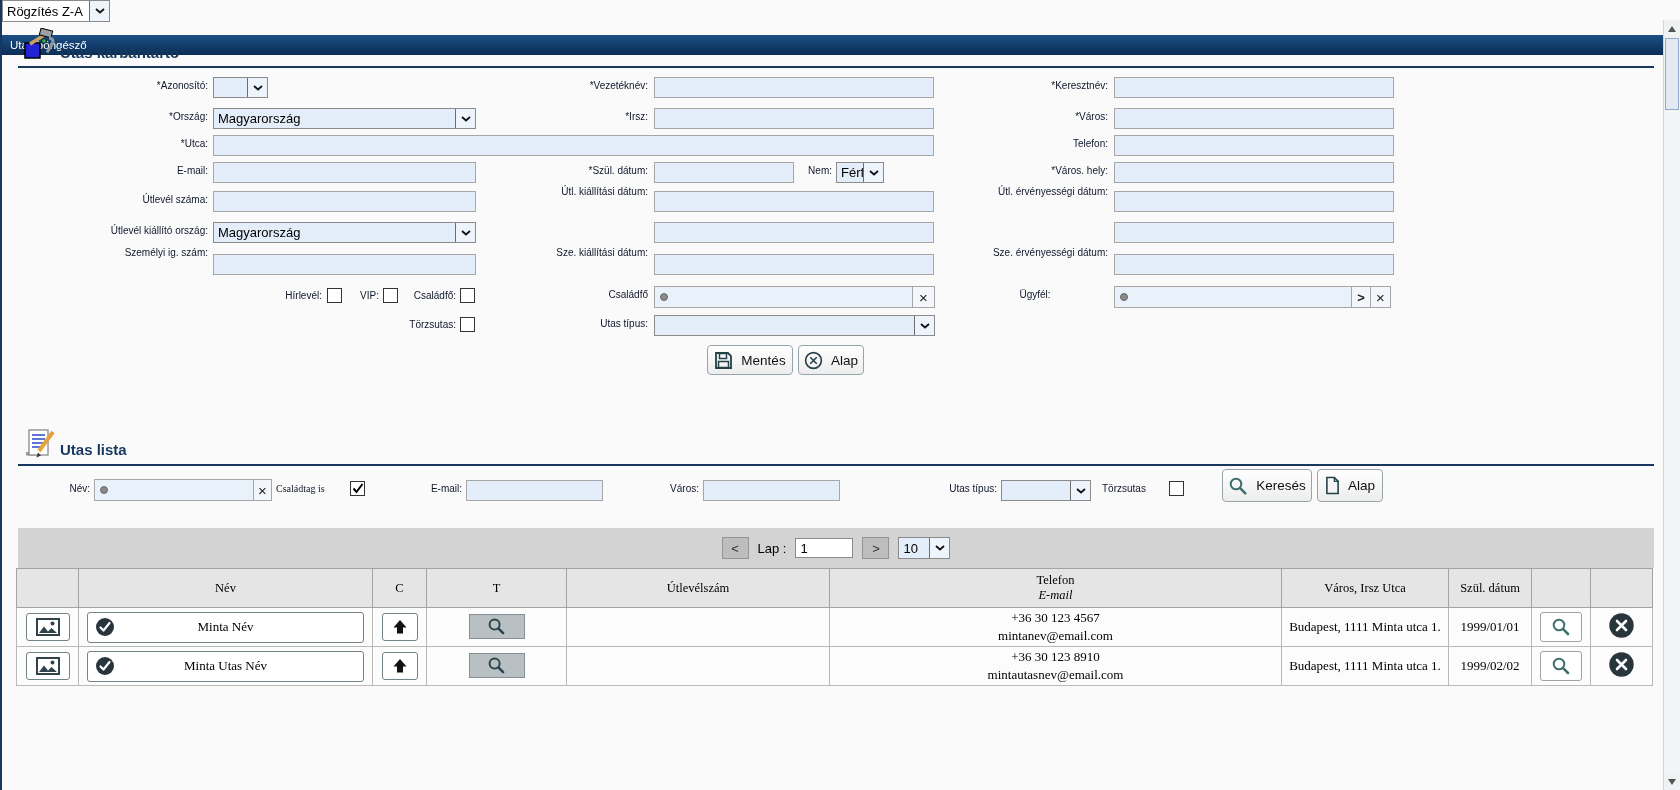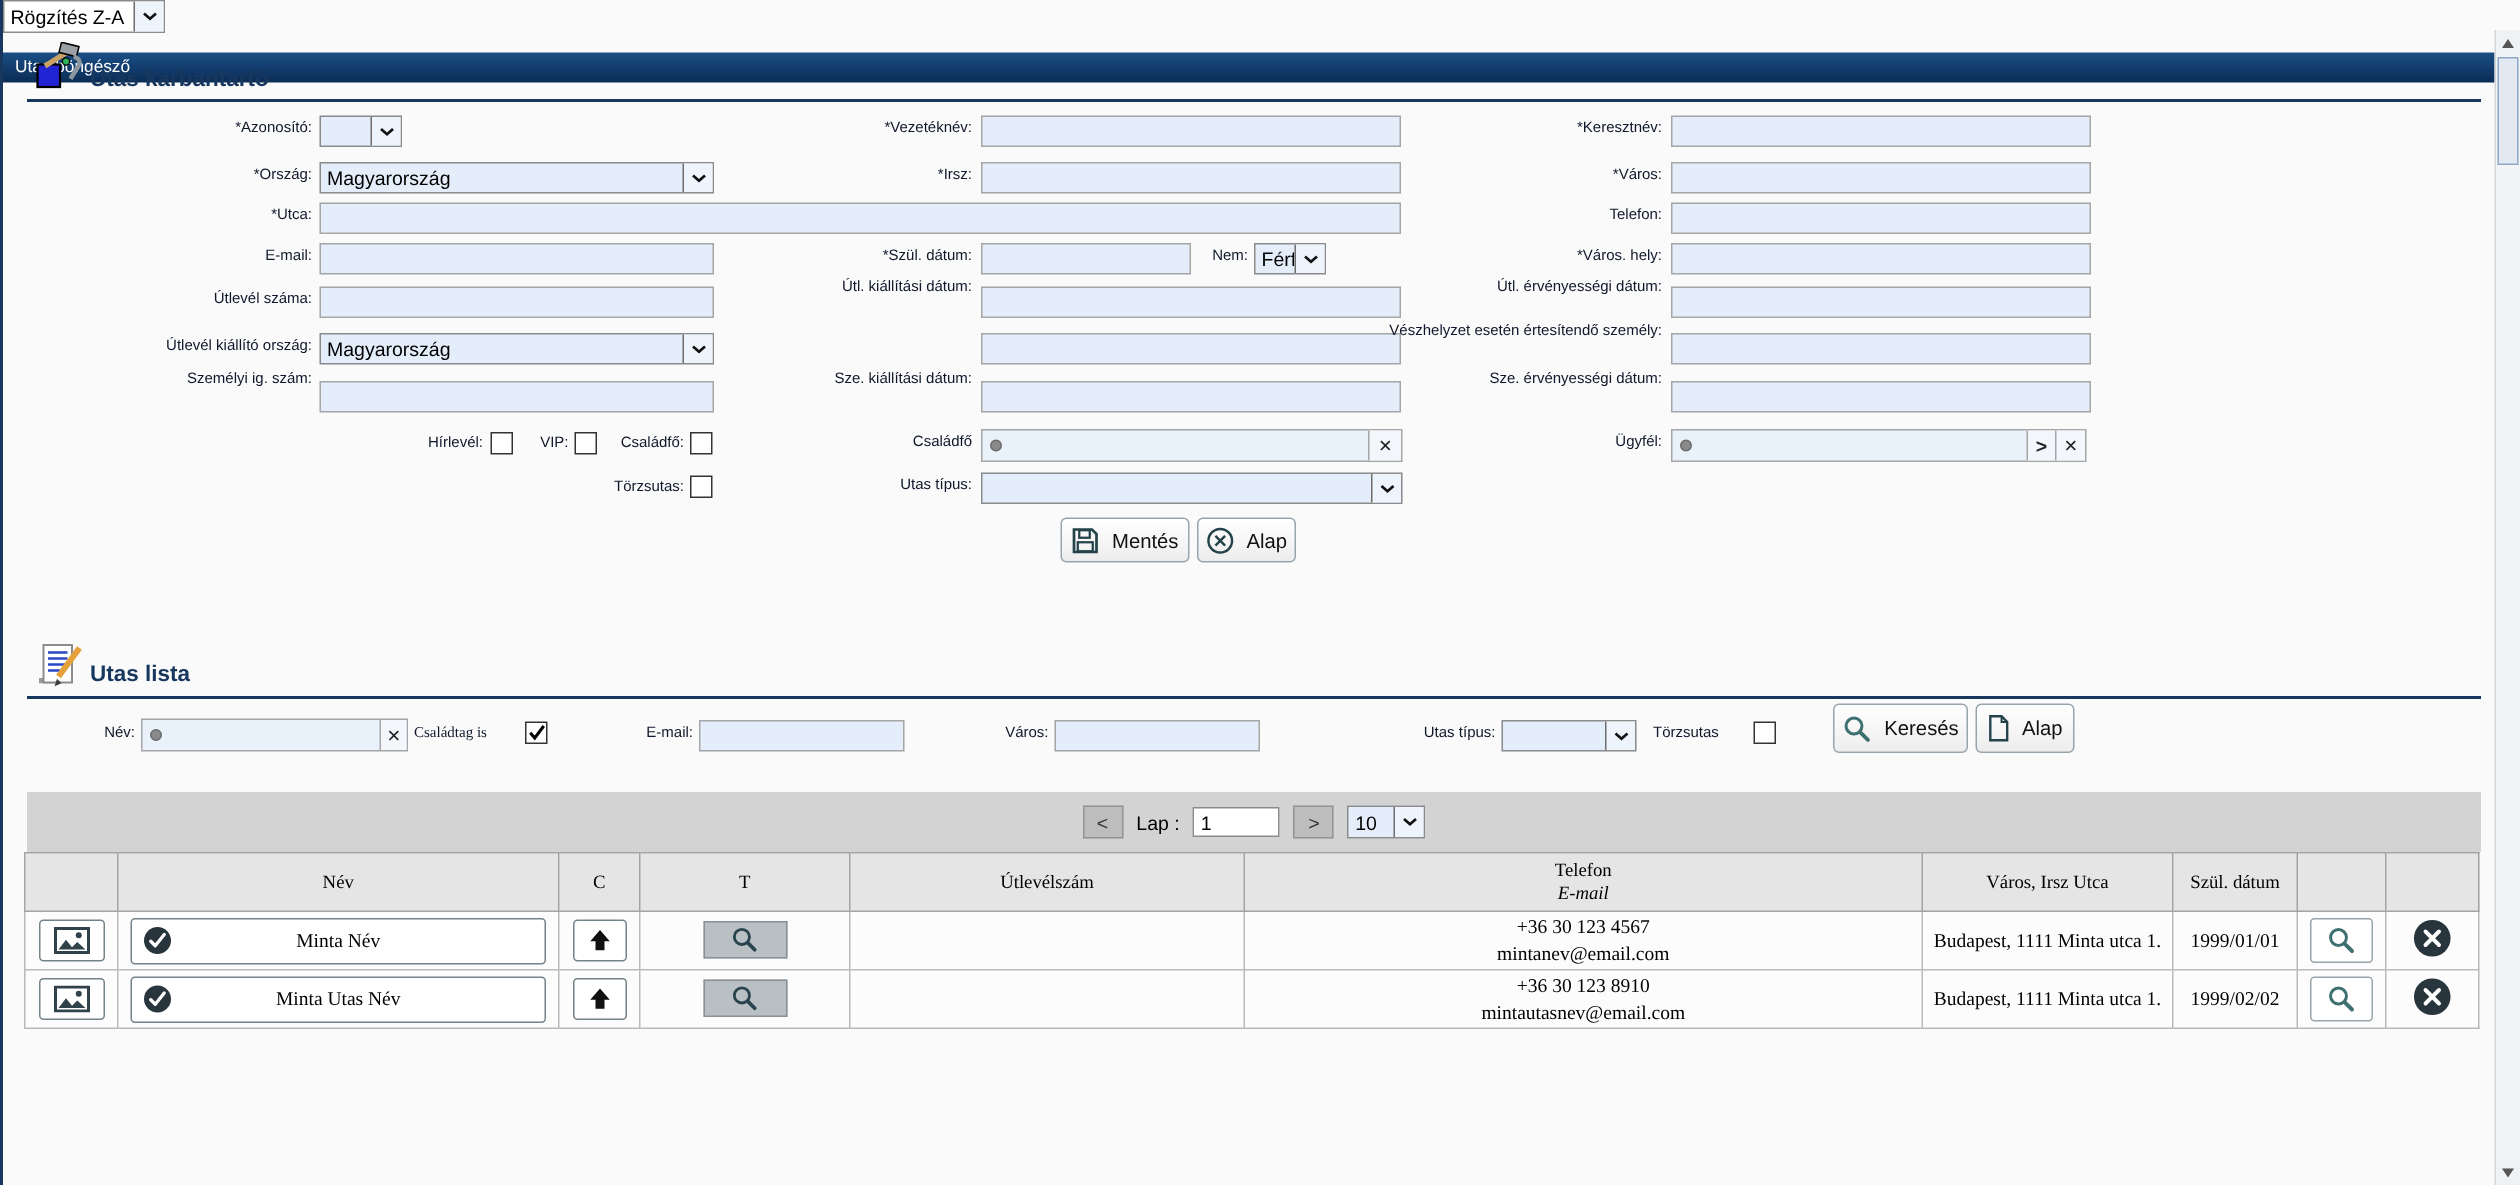--- a/index.html
+++ b/index.html
@@ -146,21 +146,20 @@
   <div class="lbl" style="left:20px;top:225px;width:186px;">Útlevél kiállító ország:</div>
   <div class="sel" style="left:211px;top:222px;width:263px;">
     <span class="val">Magyarország</span>
     <span class="cbtn">
         <svg width="10" height="6" viewBox="0 0 10 6">
           <path d="M1 1l4 3.5L9 1" fill="none" stroke="#111" stroke-width="1.8"></path>
         </svg>
       </span>
   </div>
   <input class="inp" style="left: 652px; top: 222px; width: 280px;">
-  <div class="lbl" style="left:908px;top:215px;width:198px;">Vészhelyzet esetén értesítendő személy:</div>
   <input class="inp" style="left: 1112px; top: 222px; width: 280px;">
 
   <div class="lbl" style="left:118px;top:247px;width:88px;">Személyi ig. szám:</div>
   <input class="inp" style="left: 211px; top: 254px; width: 263px;">
   <div class="lbl" style="left:546px;top:247px;width:100px;">Sze. kiállítási dátum:</div>
   <input class="inp" style="left: 652px; top: 254px; width: 280px;">
   <div class="lbl" style="left:976px;top:247px;width:130px;">Sze. érvényességi dátum:</div>
   <input class="inp" style="left: 1112px; top: 254px; width: 280px;">
 
   <div class="lbl" style="left:255px;top:290px;width:65px;">Hírlevél:</div>
@@ -172,21 +171,21 @@
 
   <div class="lbl" style="left:500px;top:289px;width:146px;text-align:right;">Családfő</div>
   <div class="lookup" style="left:652px;top:286px;width:281px;">
     <span class="dotc">
         <span class="bullet"></span>
       </span>
     <input style="">
     <span class="sq" style="width:22px;">×</span>
   </div>
 
-  <div class="lbl" style="left:960px;top:289px;width:146px;">Ügyfél:</div>
+  <div class="lbl" style="left:960px;top:289px;width:146px;text-align:center;">Ügyfél:</div>
   <div class="lookup" style="left:1112px;top:286px;width:277px;">
     <span class="dotc">
         <span class="bullet"></span>
       </span>
     <input style="">
     <span class="sq" style="width:19px;font-size:13px;font-weight:bold;">&gt;</span>
     <span class="sq" style="width:20px;">×</span>
   </div>
 
   <div class="lbl" style="left:374px;top:319px;width:80px;">Törzsutas:</div>

